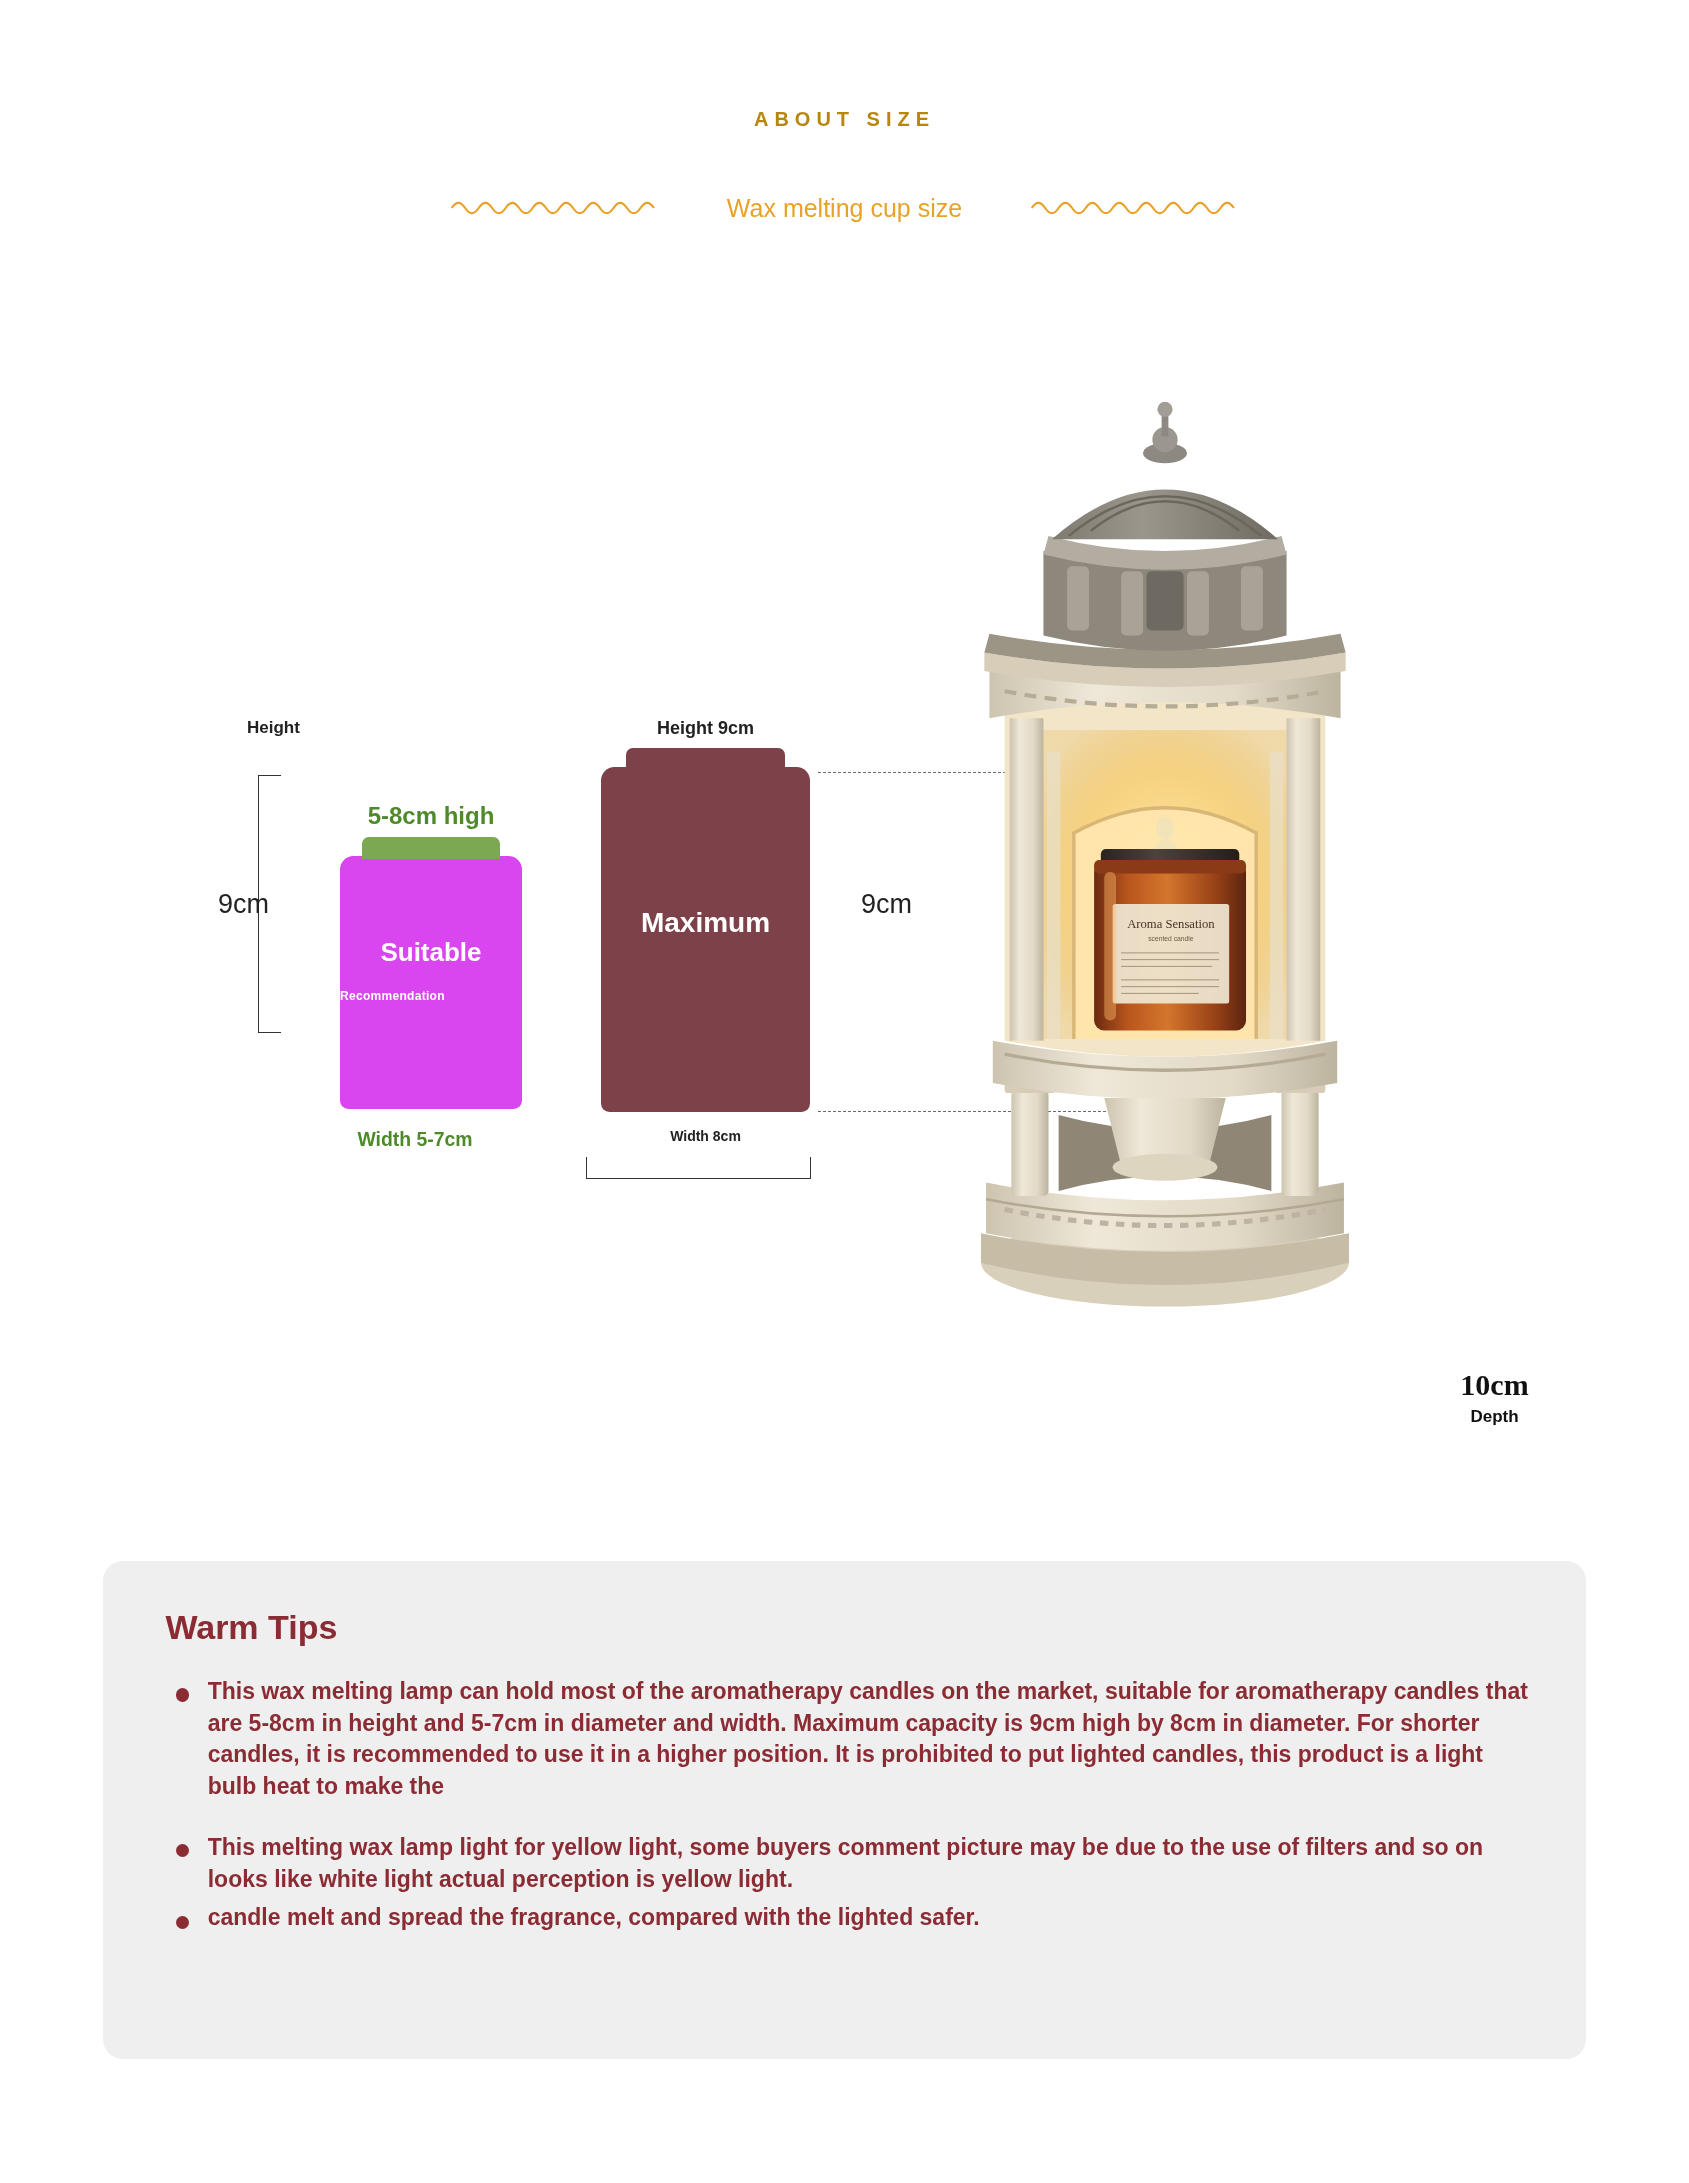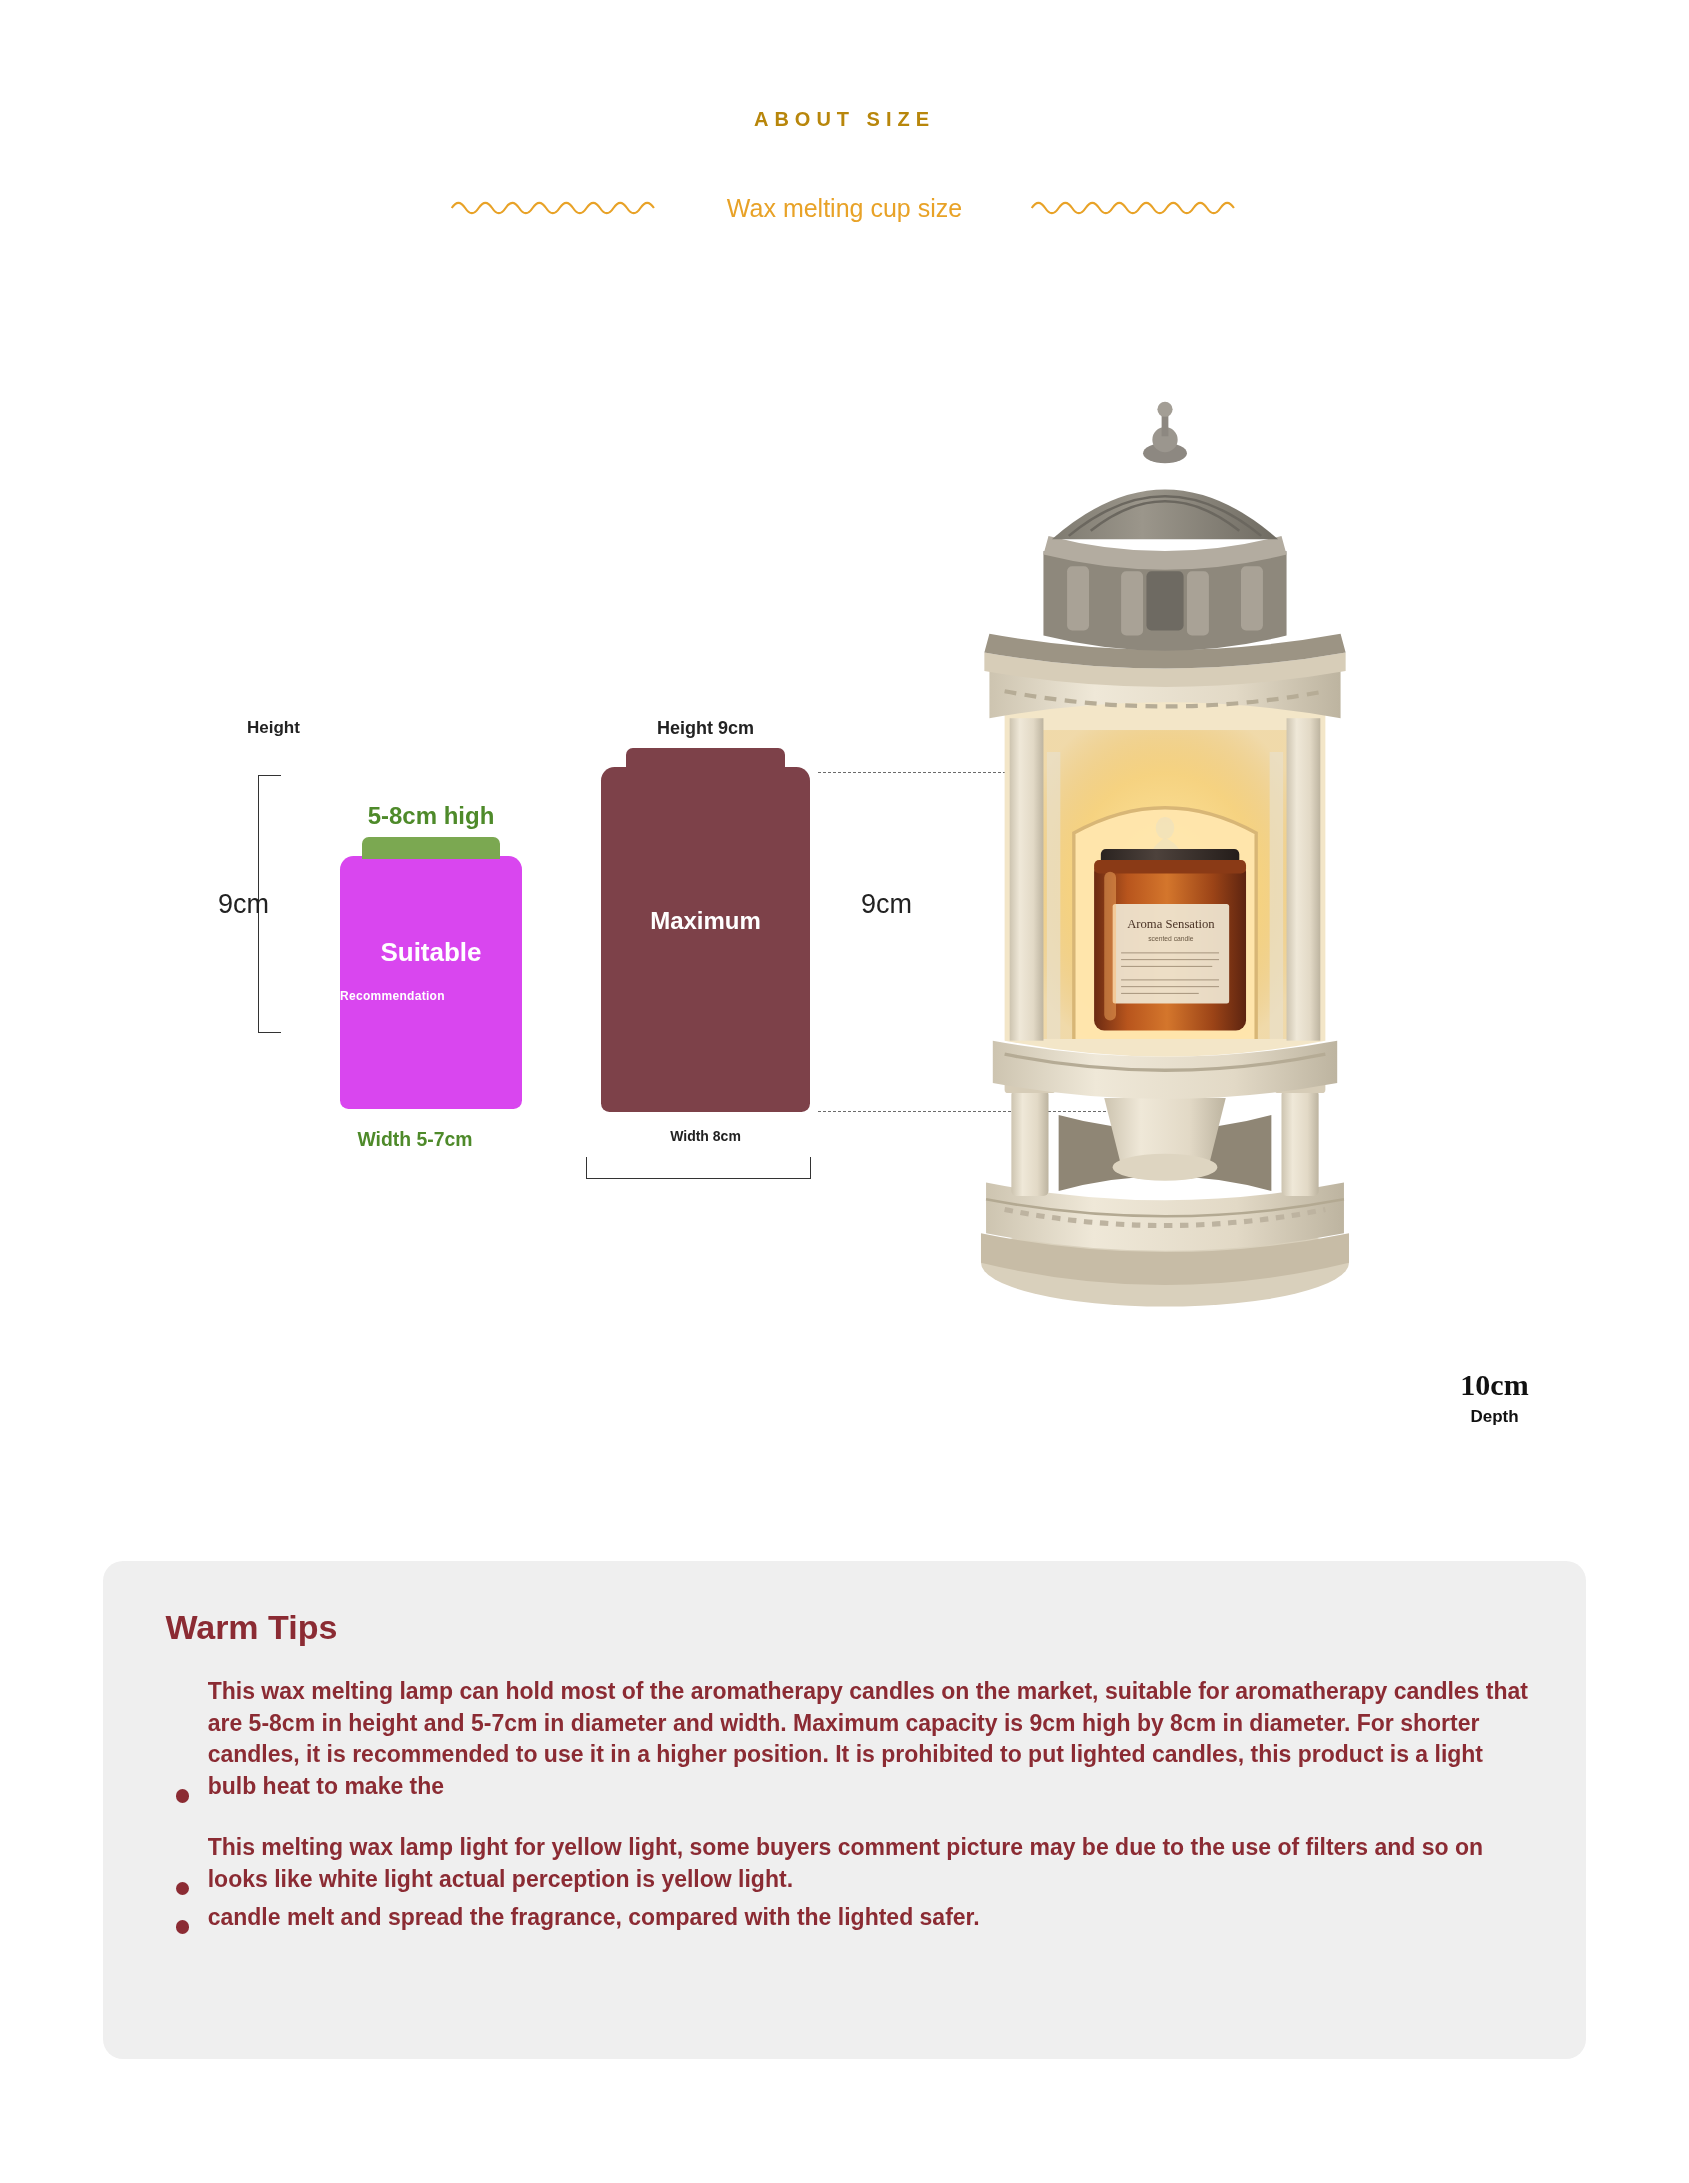--- a/index.html
+++ b/index.html
@@ -153,21 +153,21 @@
 
   
   .jar-maximum {
     left: 601px;
     top: 446px;
     width: 209px;
     height: 345px;
     background: #7d4149;
   }
   .jar-maximum .jar-neck { background: #7d4149; }
-  .jar-maximum .jar-label { top: 140px; font-size: 24px; }
+  .jar-maximum .jar-label { top: 140px; font-size: 28px; }
   .max-top-text {
     position: absolute;
     left: 601px;
     top: 397px;
     width: 209px;
     text-align: center;
     font-size: 18px;
     color: #222;
     font-weight: bold;
   }
@@ -282,21 +282,21 @@
     padding: 47px 54px 0 54px;
   }
   .tips-title {
     font-size: 34px;
     color: #8b2b33;
     font-weight: bold;
     margin: 0 0 29px 8.4px;
   }
   .tip-row {
     display: flex;
-    align-items: flex-end;
+    align-items: flex-start;
     margin-bottom: 6.8px;
   }
   .bullet {
     flex: none;
     width: 13.5px; height: 13.5px;
     border-radius: 50%;
     background: #8b2b33;
     margin: 12px 18.6px 0 18.6px;
   }
   .tip-text {

